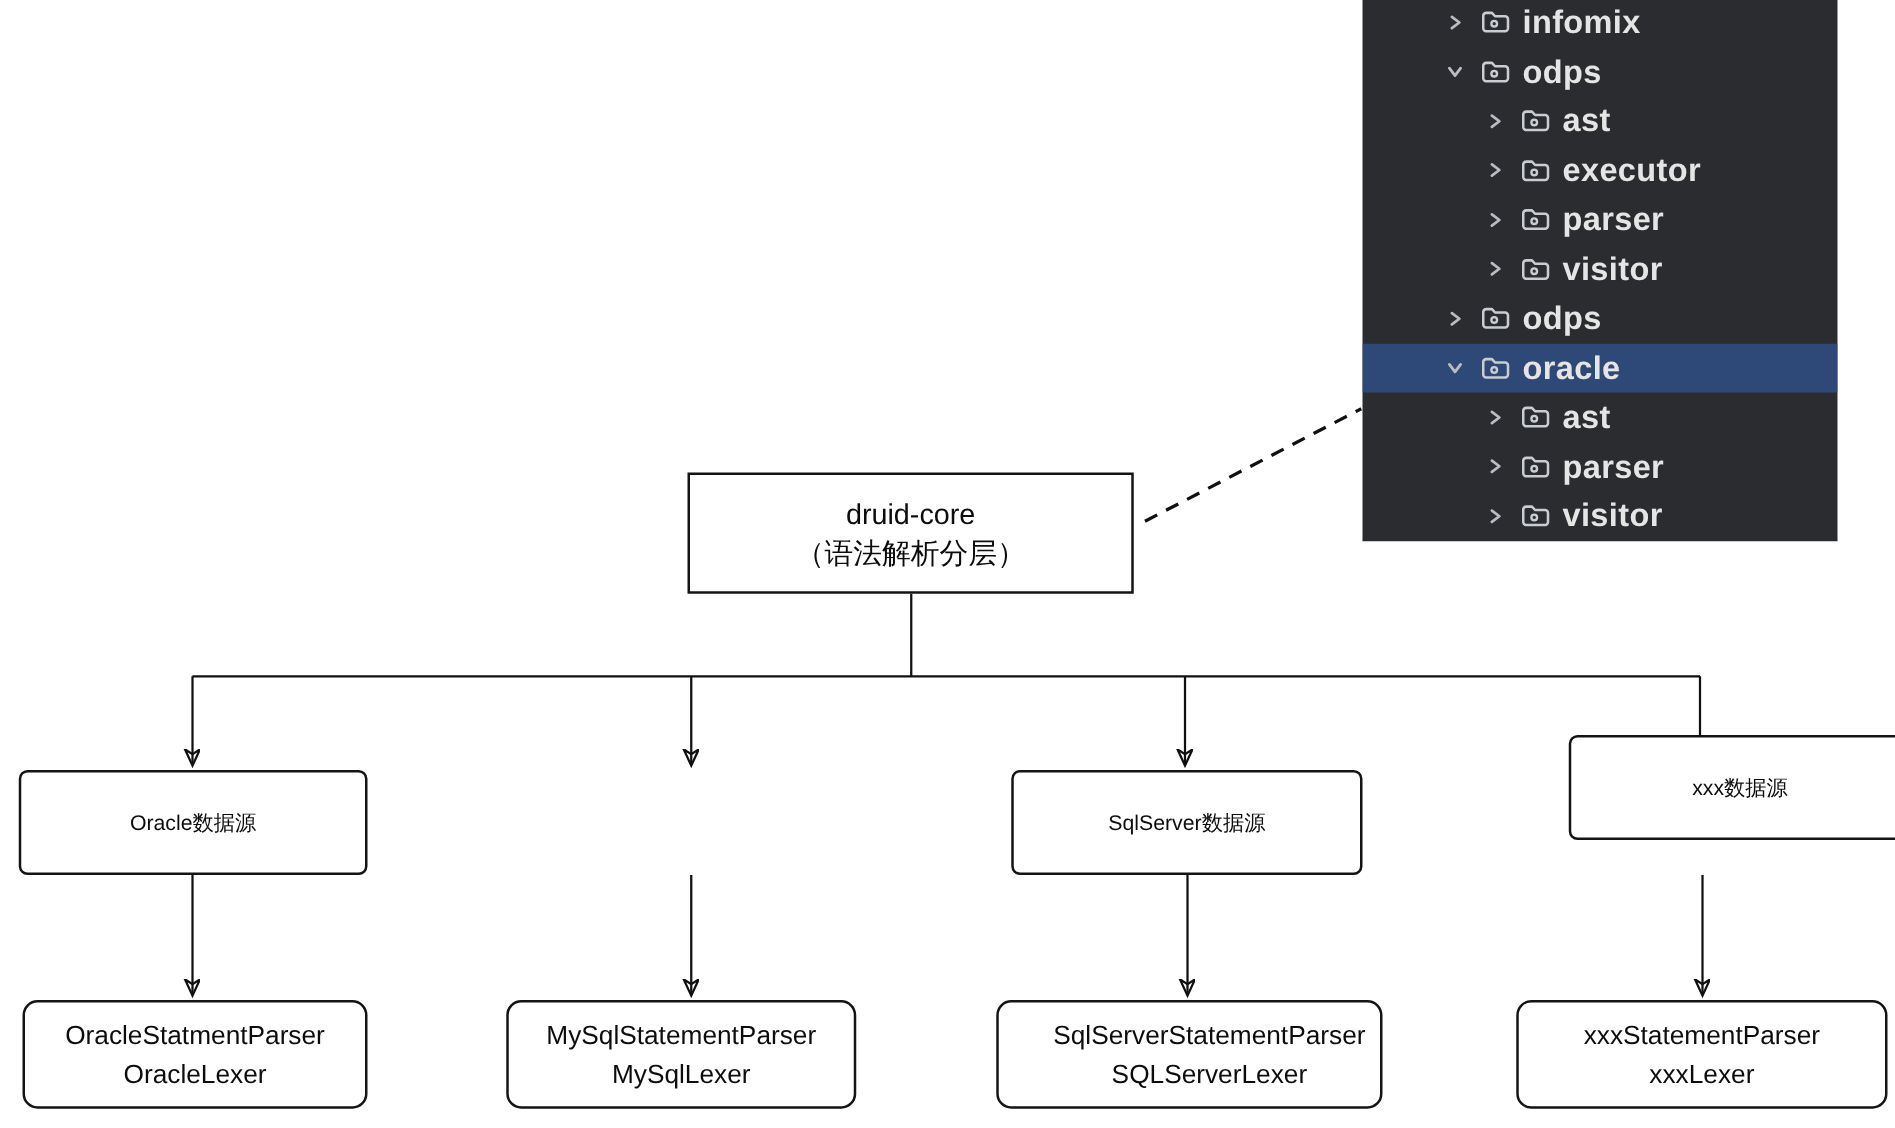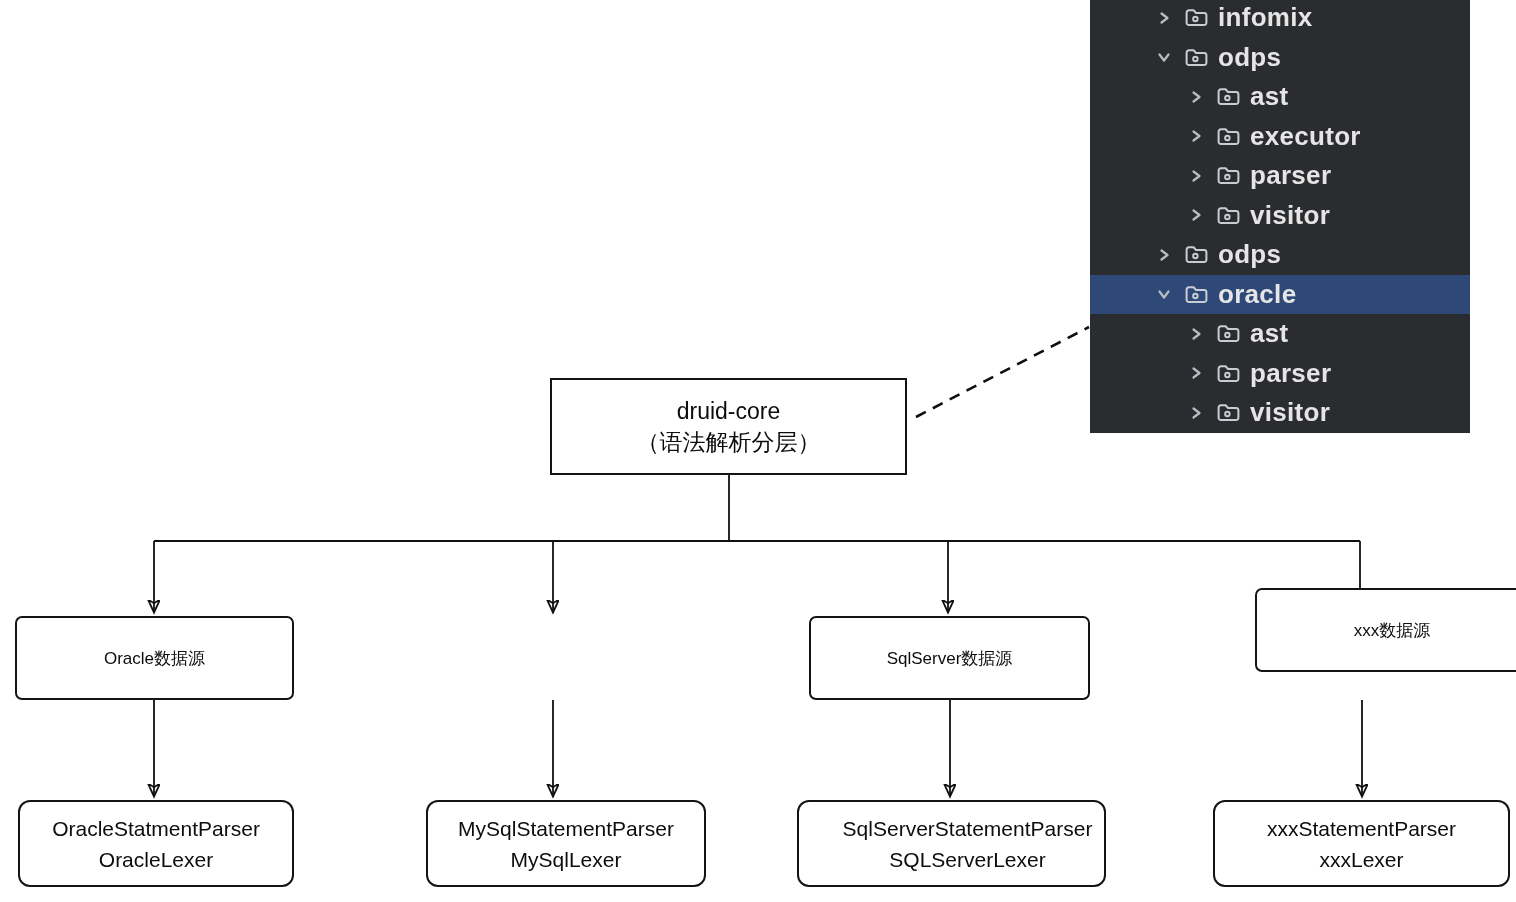--- a/index.html
+++ b/index.html
@@ -70,21 +70,21 @@
     <div class="ln">SqlServer数据源</div>
   </div>
   <div class="node src-node" style="left:1227px; top:588px; width:274px; height:84px;margin-left:28px;">
     <div class="ln">xxx数据源</div>
   </div>
 
   <div class="node parser-node" style="left:18px; top:800px; width:276px; height:87px;">
     <div class="ln">OracleStatmentParser</div>
     <div class="ln">OracleLexer</div>
   </div>
-  <div class="node parser-node" style="left:426px; top:800px; width:280px; height:87px;">
+  <div class="node parser-node" style="left:405px; top:800px; width:280px; height:87px;">
     <div class="ln">MySqlStatementParser</div>
     <div class="ln">MySqlLexer</div>
   </div>
   <div class="node parser-node" style="left:797px; top:800px; width:309px; height:87px;padding-left:32px;">
     <div class="ln">SqlServerStatementParser</div>
     <div class="ln">SQLServerLexer</div>
   </div>
   <div class="node parser-node" style="left:1213px; top:800px; width:297px; height:87px;">
     <div class="ln">xxxStatementParser</div>
     <div class="ln">xxxLexer</div>

